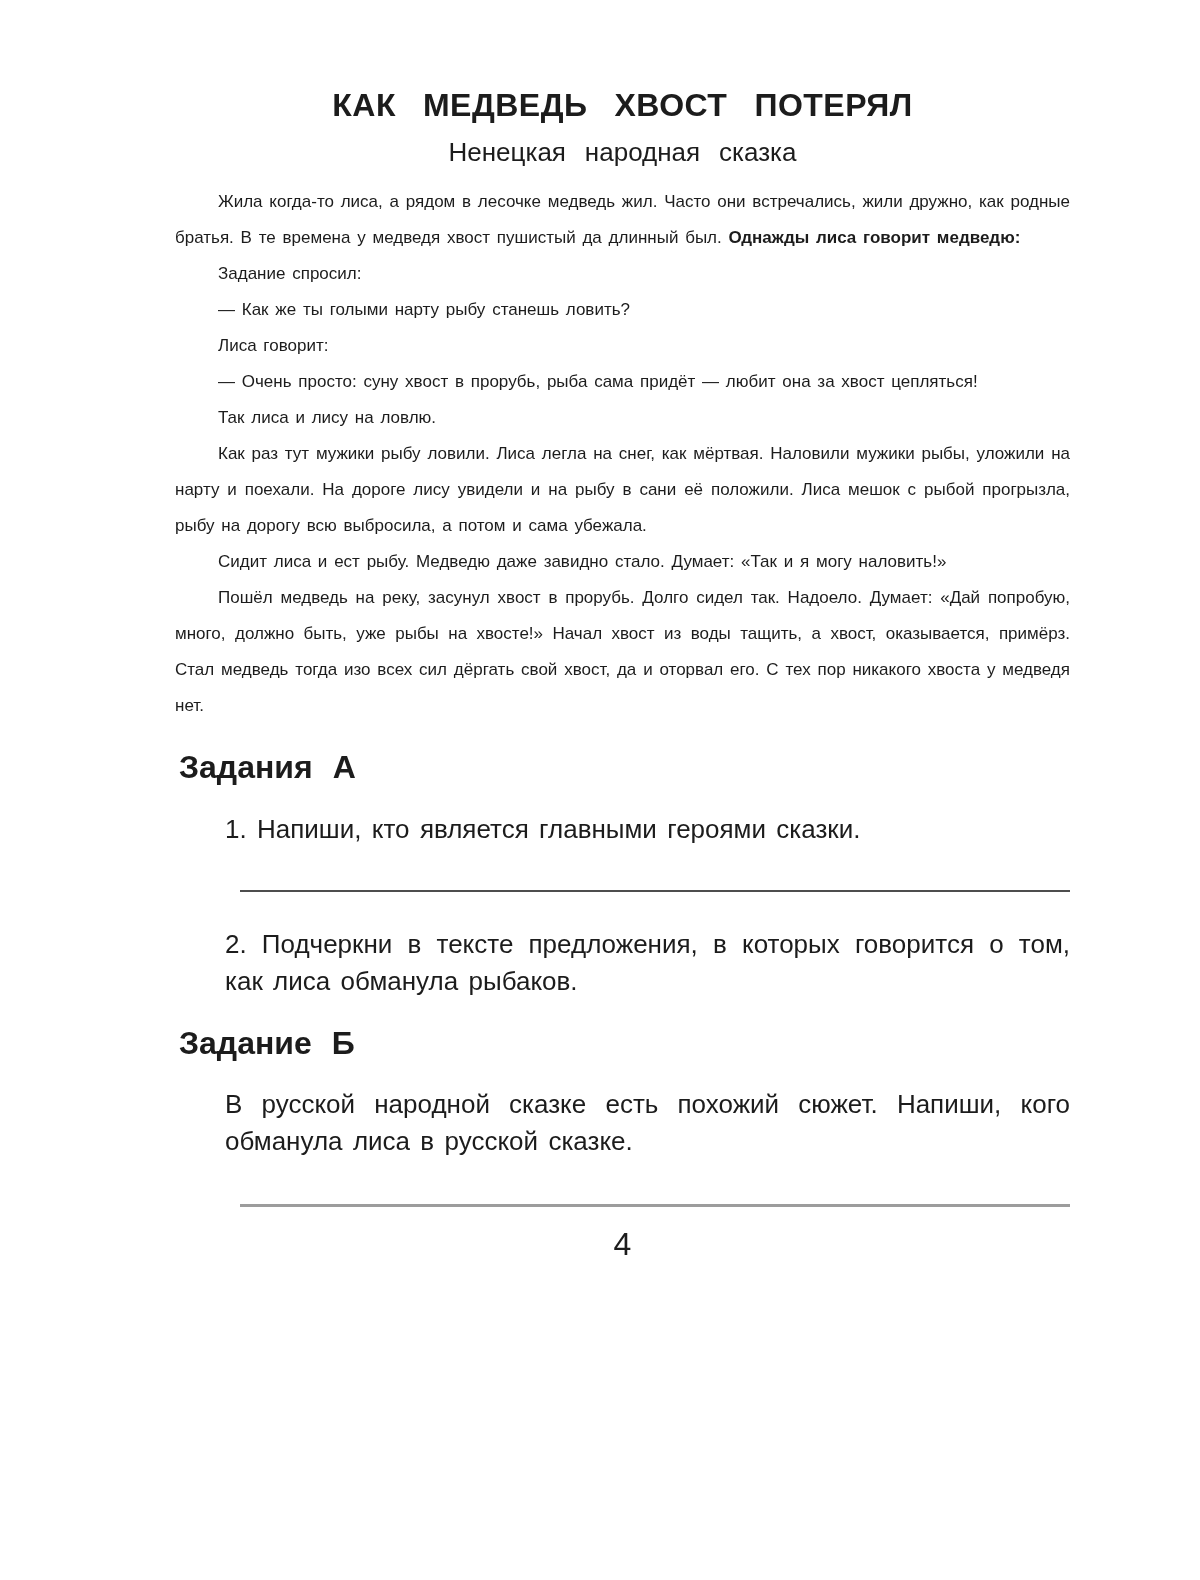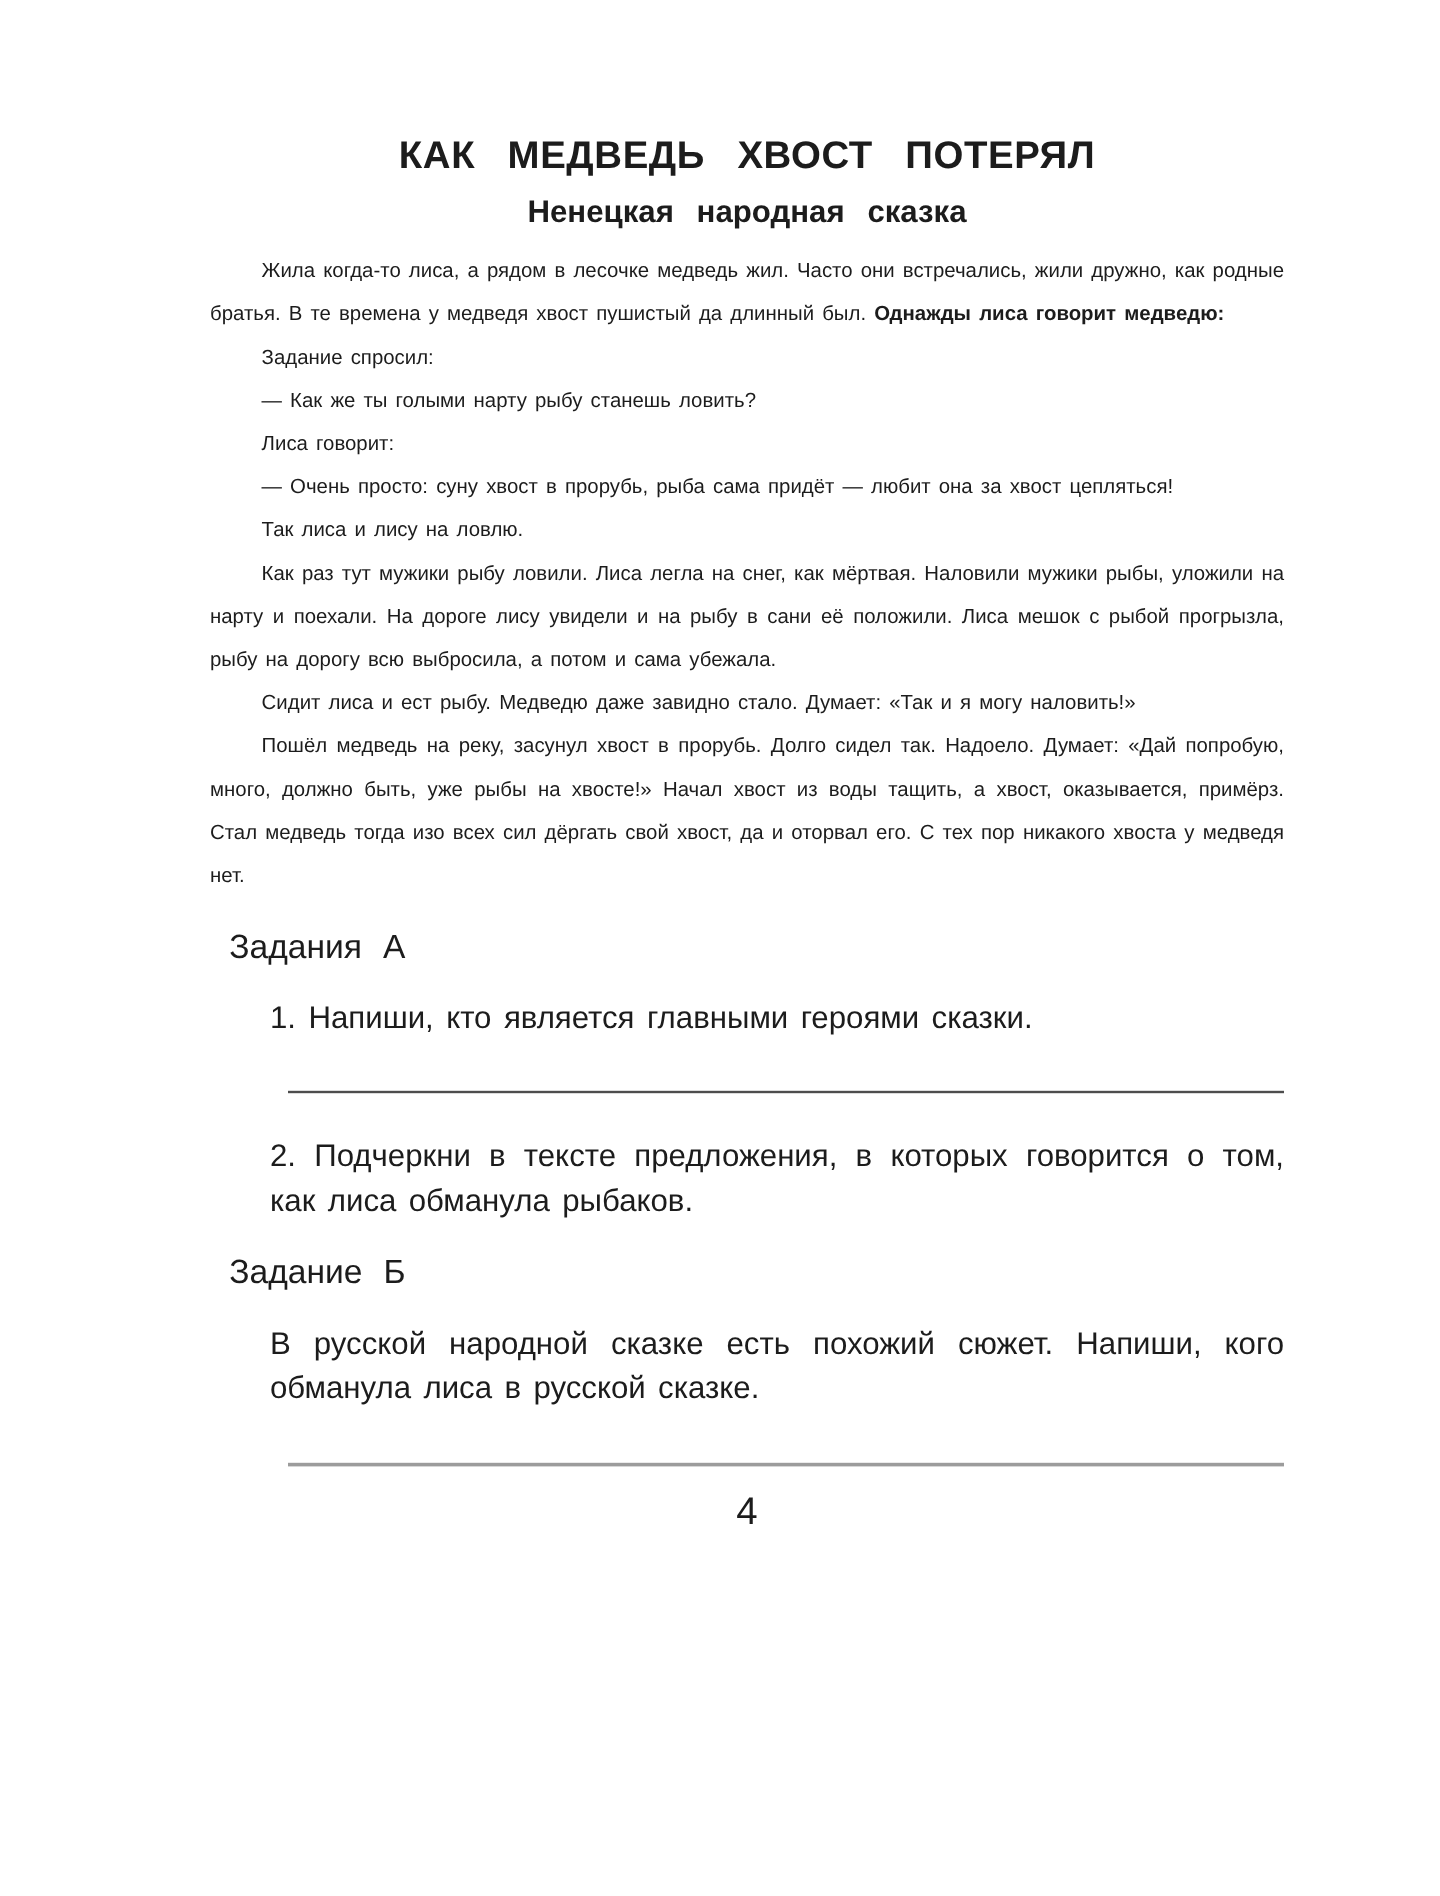--- a/index.html
+++ b/index.html
@@ -6,54 +6,54 @@
     margin: 0;
     padding: 0;
     background: #ffffff;
   }
   .page {
     position: relative;
     width: 1200px;
     height: 1580px;
     box-sizing: border-box;
     background: #ffffff;
-    padding: 112px 130px 0 175px;
+    padding: 88px 130px 0 175px;
     font-family: "Liberation Sans", sans-serif;
     color: #1c1c1c;
     overflow: hidden;
   }
   .title {
     margin: 0 0 14px 0;
     font-size: 32px;
     font-weight: bold;
     text-align: center;
     word-spacing: 0.55em;
     letter-spacing: 0.5px;
     line-height: 1.1;
   }
   .subtitle {
     margin: 0 0 16px 0;
     font-size: 26px;
-    font-weight: bold;
+    font-weight: normal;
     text-align: center;
     word-spacing: 0.45em;
     line-height: 1.2;
   }
   .story p {
     margin: 0;
     font-size: 17px;
     line-height: 36px;
     text-align: justify;
     text-indent: 43px;
     word-spacing: 0.12em;
   }
   .section-heading {
-    margin: 24px 0 24px 16px;
-    font-size: 28px;
-    font-weight: normal;
+    margin: 24px 0 24px 4px;
+    font-size: 32px;
+    font-weight: bold;
     word-spacing: 0.35em;
     line-height: 1.2;
   }
   .task {
     margin: 0 0 0 50px;
     font-size: 26px;
     line-height: 37px;
     text-align: justify;
     word-spacing: 0.12em;
   }

